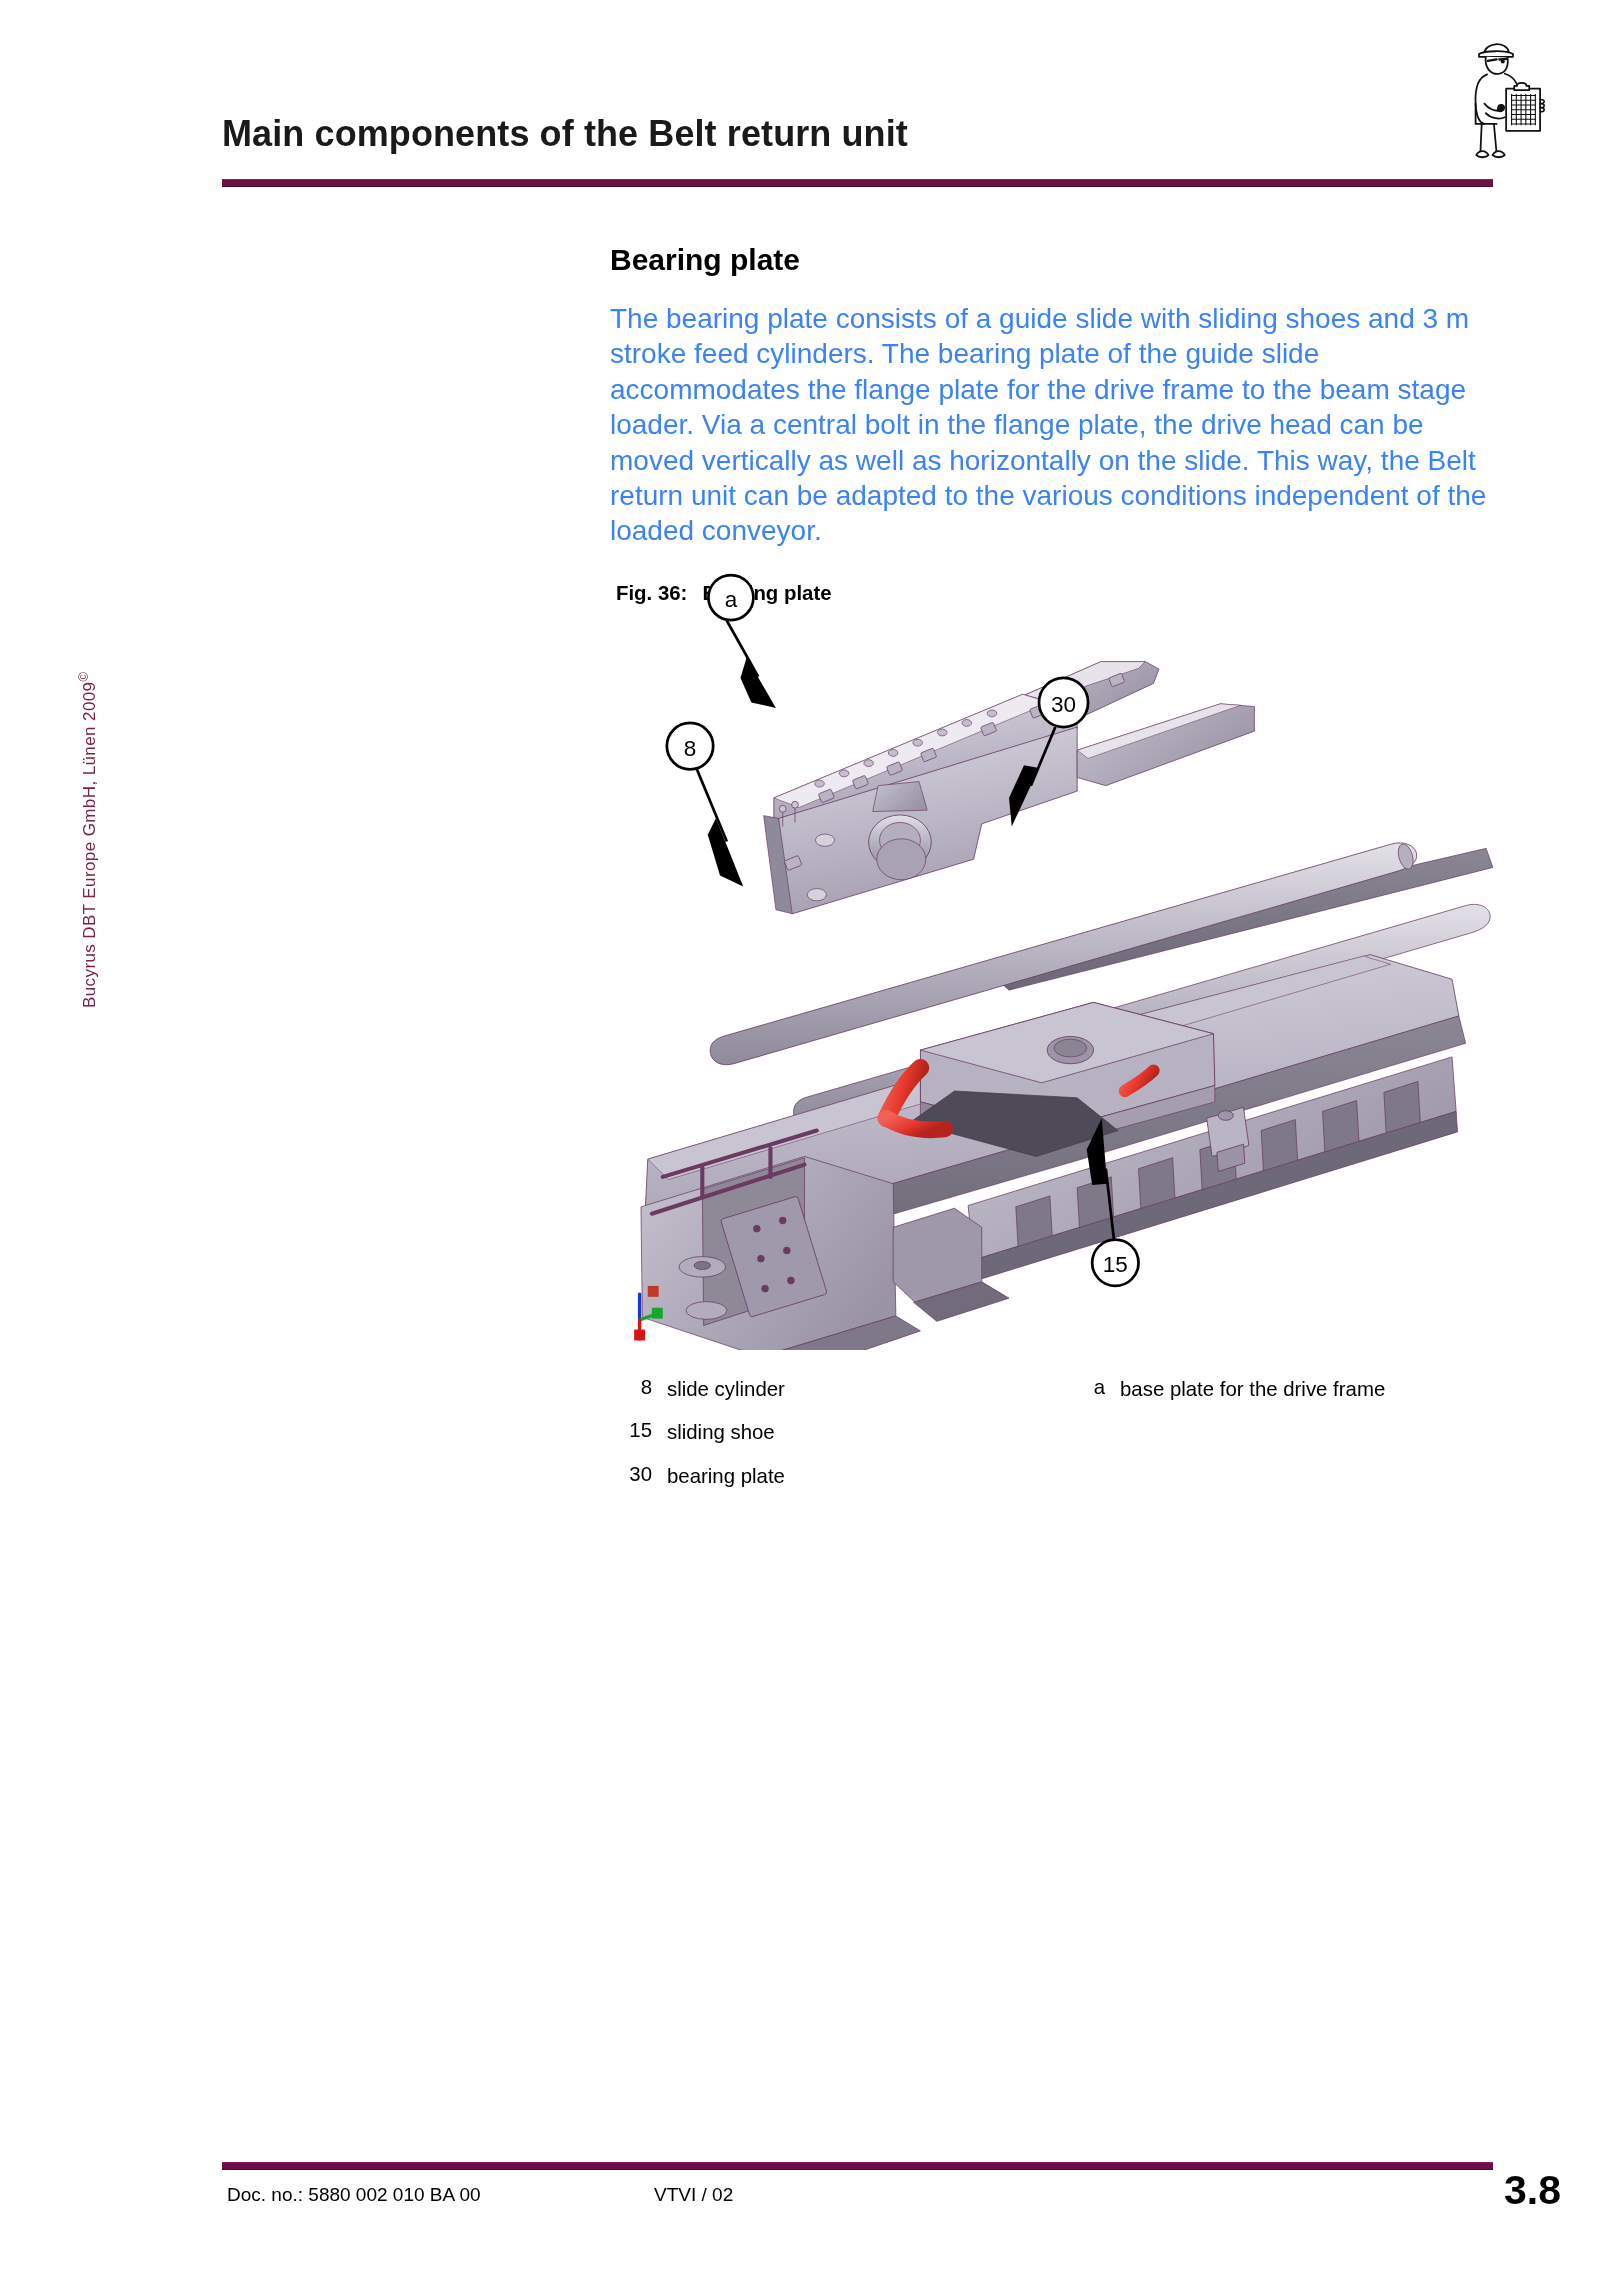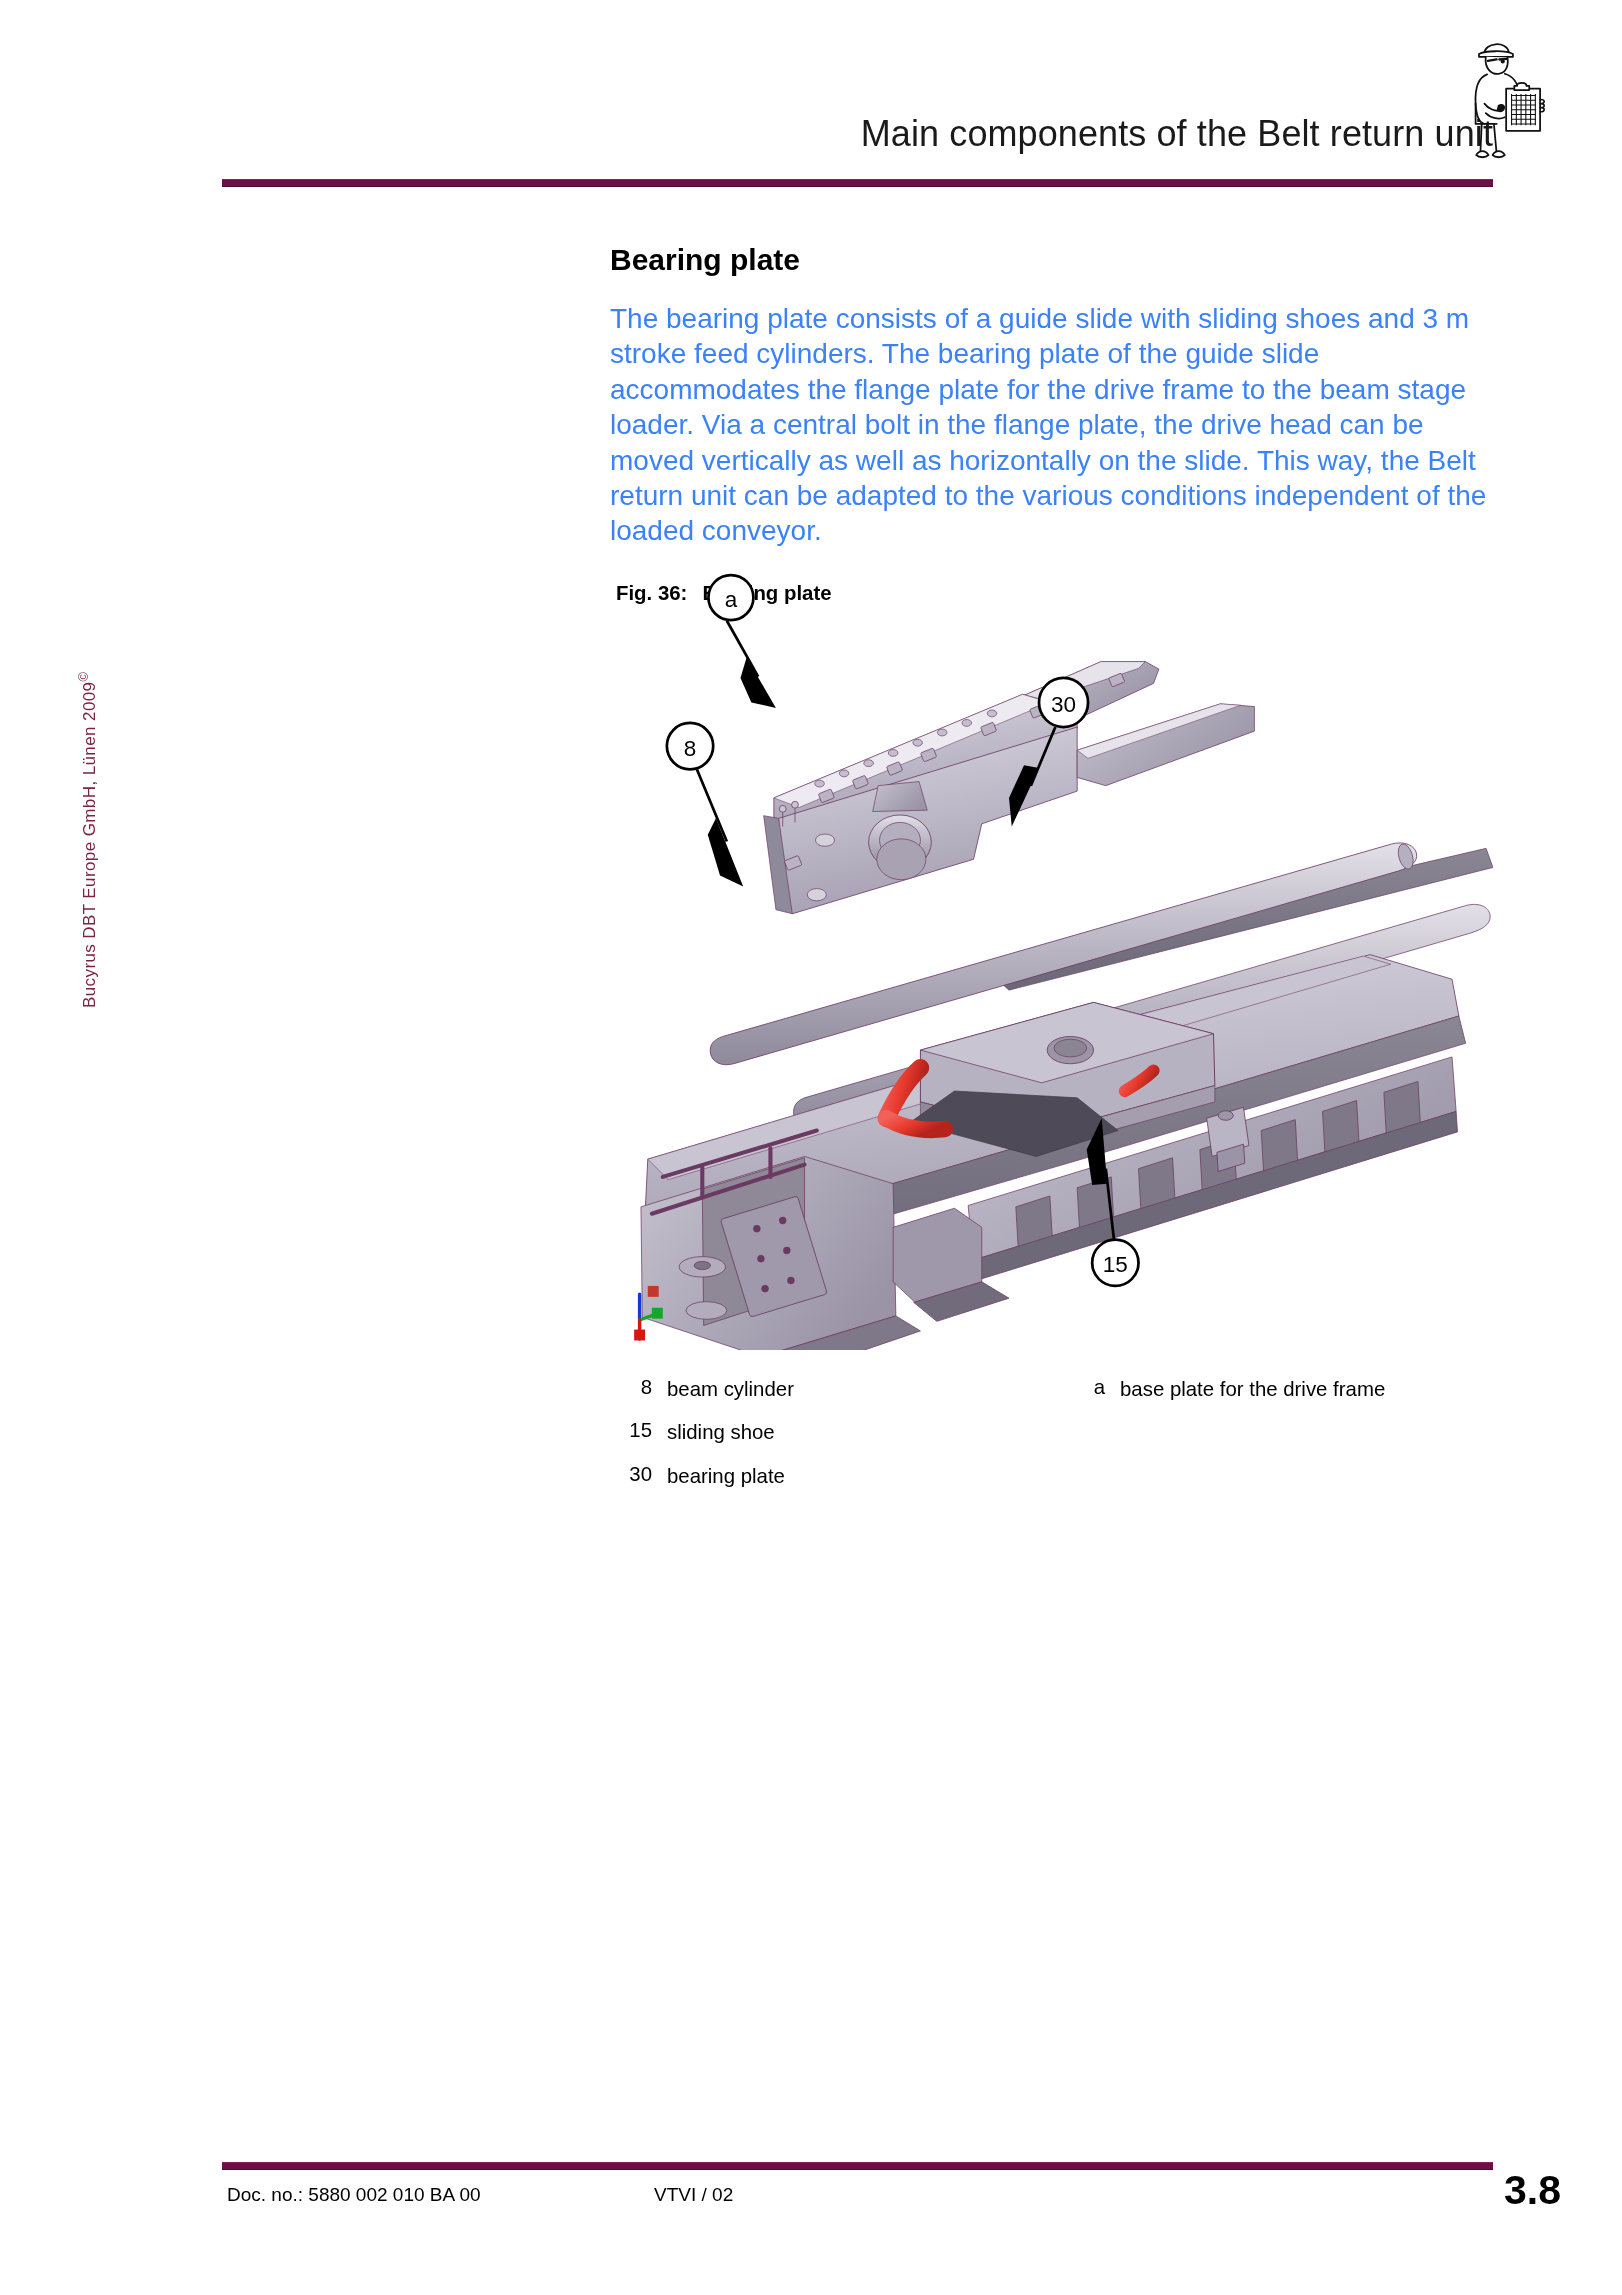--- a/index.html
+++ b/index.html
@@ -15,26 +15,27 @@
     color: #000000;
     overflow: hidden;
   }
 
   
   #header-title {
     position: absolute;
     left: 222px;
     top: 116px;
     width: 1271px;
-    text-align: right;
+    text-align: left;
     font-size: 36px;
     line-height: 1.0;
     letter-spacing: 0.1px;
     color: #1a1a1a;
     white-space: nowrap;
+    font-weight: bold;
   }
   #header-rule {
     position: absolute;
     left: 222px;
     top: 179px;
     width: 1271px;
     height: 7.5px;
     background: #6B0F44;
     border-top: 1.4px solid #8a2060;
     border-bottom: 1.4px solid #4d0a30;
@@ -440,21 +441,21 @@
         <path d="M744 896 L736 800 L714 846 L722 898 Z" fill="#000000" stroke="none"></path>
       </g>
     </g>
   </svg>
 </div>
 
 <div id="legend">
   <div class="legend-col left">
     <div class="legend-row">
       <span class="legend-key">8</span>
-      <span class="legend-desc">beam cylinder</span>
+      <span class="legend-desc">slide cylinder</span>
     </div>
     <div class="legend-row">
       <span class="legend-key">15</span>
       <span class="legend-desc">sliding shoe</span>
     </div>
     <div class="legend-row">
       <span class="legend-key">30</span>
       <span class="legend-desc">bearing plate</span>
     </div>
   </div>

